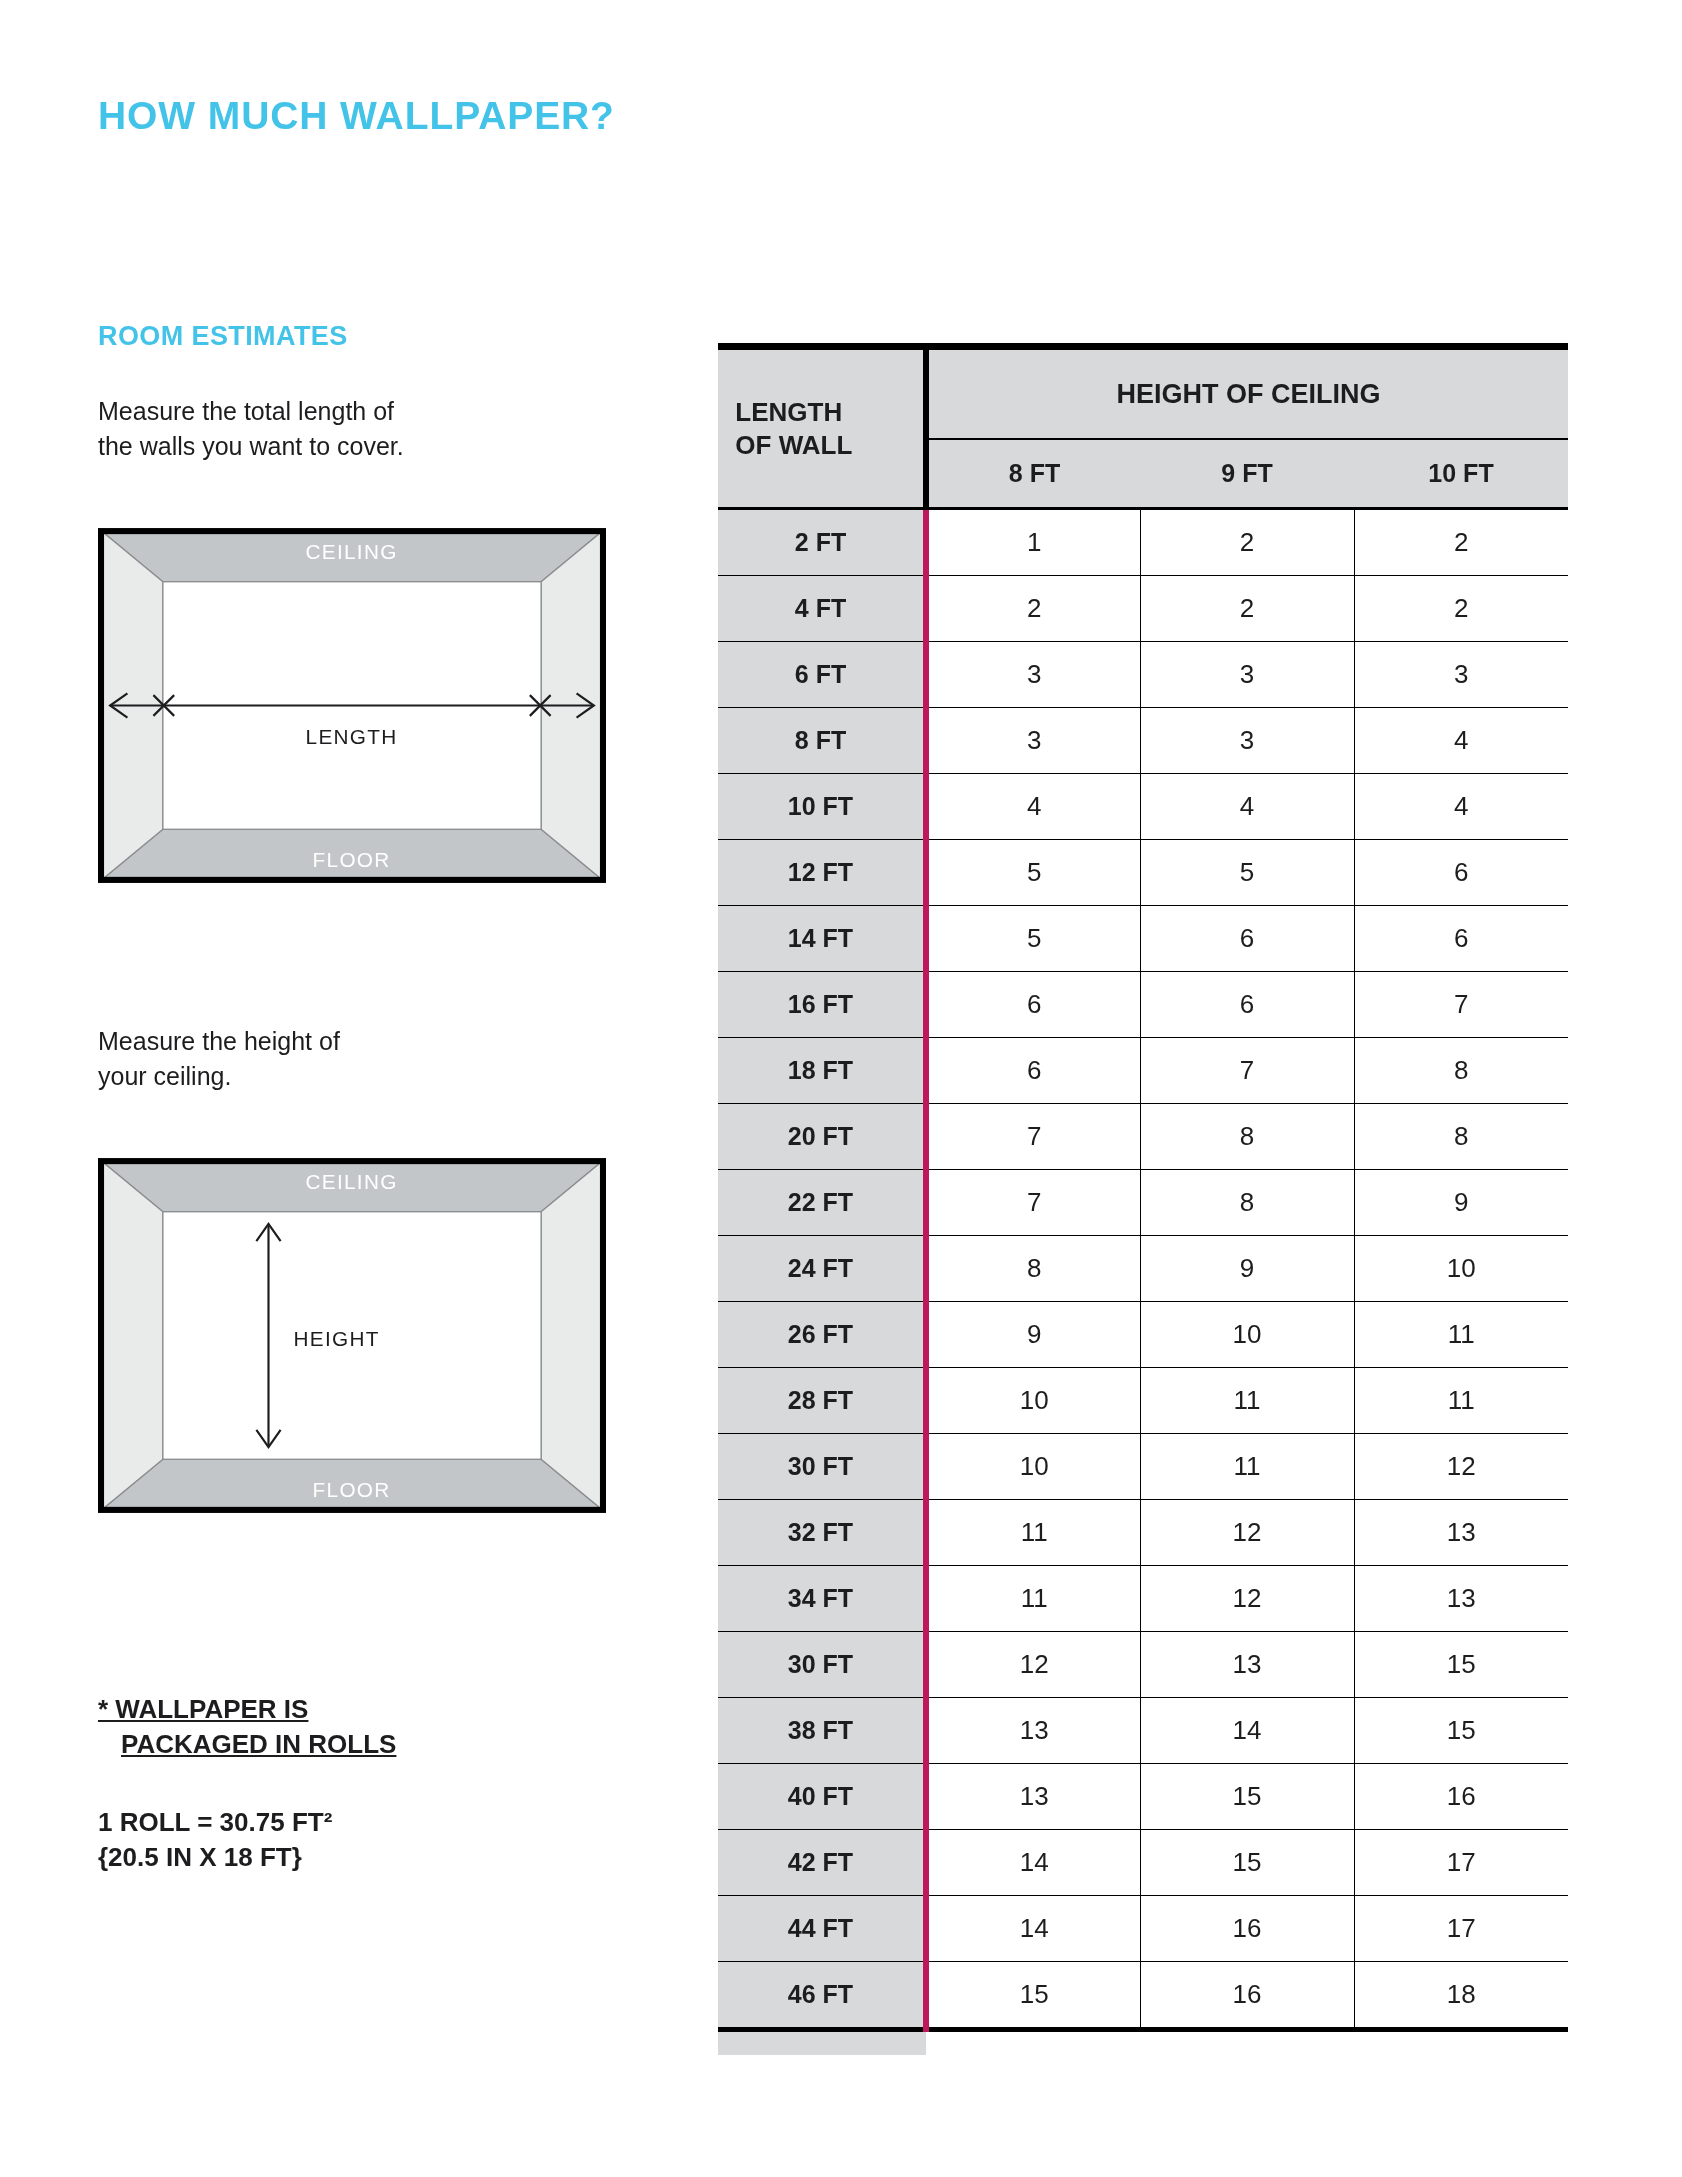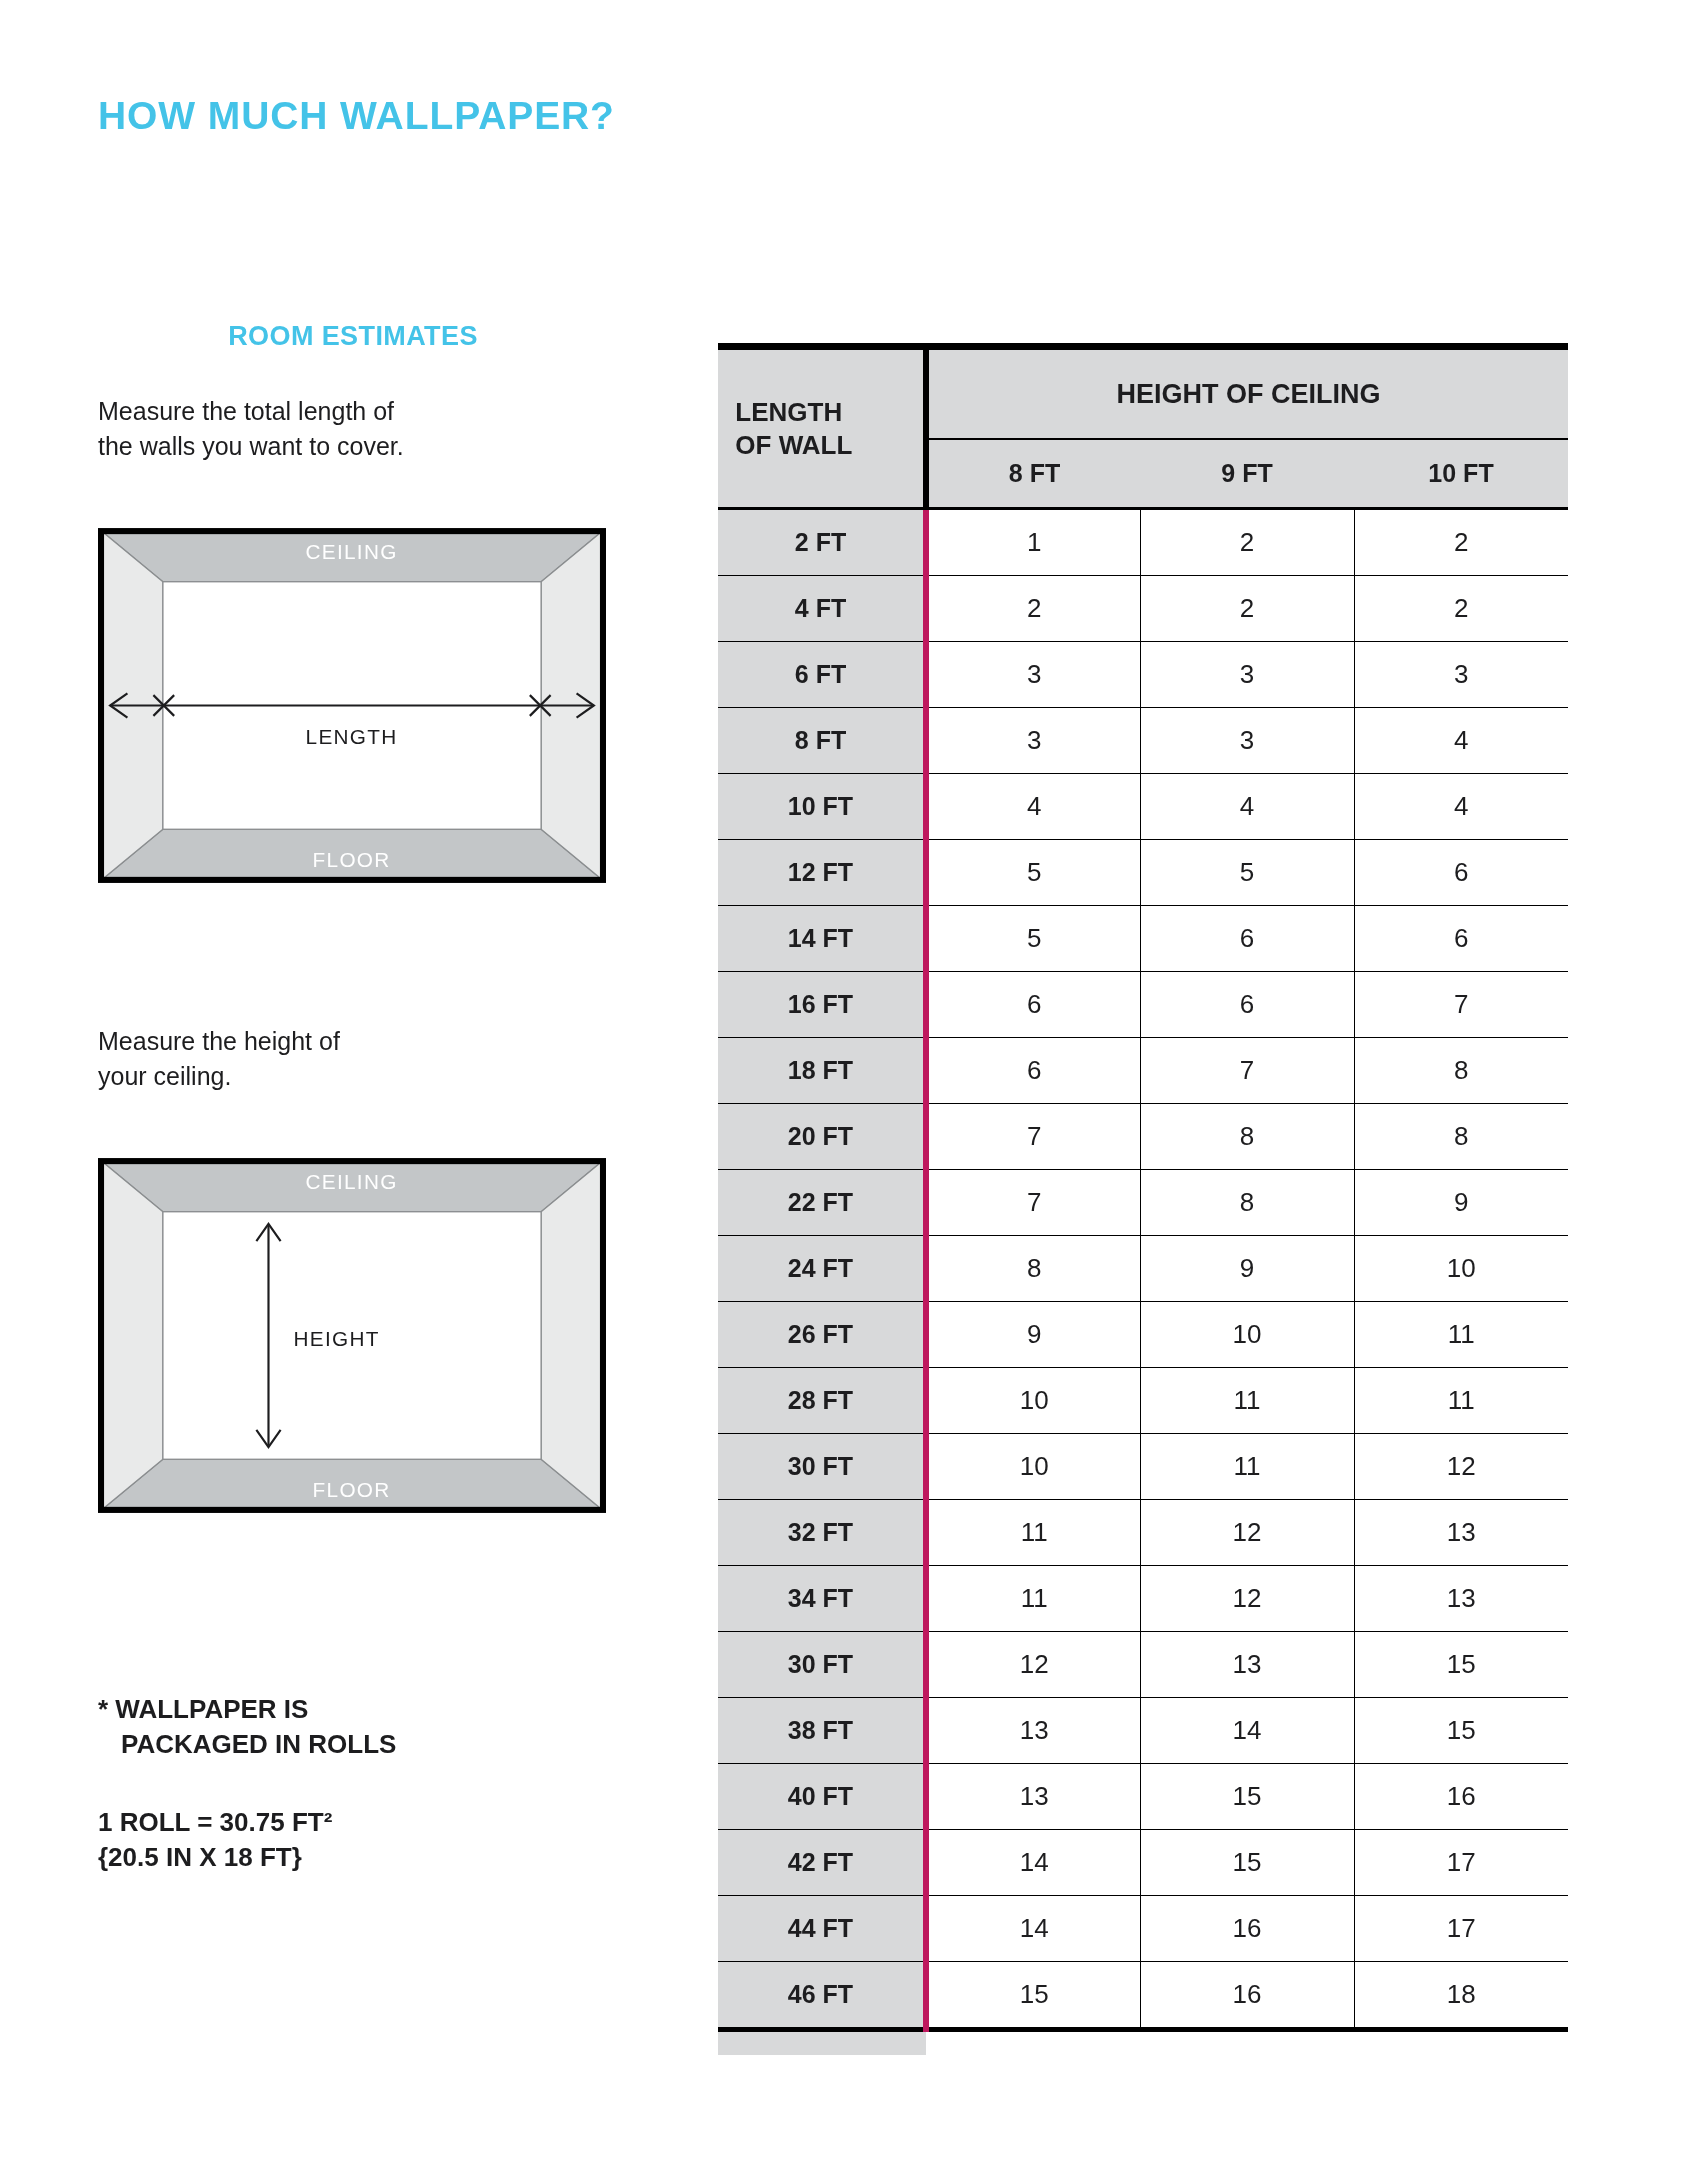--- a/index.html
+++ b/index.html
@@ -18,40 +18,39 @@
   .page-title{
     position:absolute;left:98px;top:89px;margin:0;
     font-size:39px;line-height:53px;font-weight:bold;color:var(--accent);
     letter-spacing:0.9px;
   }
   .left-col{position:absolute;left:98px;top:322px;width:510px;}
   .right-col{position:absolute;left:718px;top:322px;width:849px;}
   h2.section{
     margin:0;font-size:27px;line-height:29px;font-weight:bold;color:var(--accent);
     letter-spacing:0.4px;
-    text-align:center;
   }
   .right-col h2.section{text-align:center;}
   .para{
     margin:0;font-size:25px;line-height:35px;white-space:pre-line;
   }
   .para-1{margin-top:43px;}
   .para-2{margin-top:52px;}
   .para-3{margin-top:52px;}
   .diagram{margin-top:64px;width:508px;height:444px;}
   .diagram svg{display:block;}
   .band{fill:var(--band);stroke:#8a8d8f;stroke-width:1.5;}
   .wall{fill:var(--wall);stroke:#8a8d8f;stroke-width:1.5;}
   .backwall{fill:#ffffff;stroke:#8a8d8f;stroke-width:1.5;}
   .frame{fill:none;stroke:#000000;stroke-width:7;}
   .measure line,.measure polyline{stroke:var(--ink);stroke-width:2.5;fill:none;}
   .band-label{fill:#ffffff;font-size:24px;letter-spacing:1.5px;text-anchor:middle;}
   .measure-label{fill:var(--ink);font-size:24px;letter-spacing:1.5px;text-anchor:middle;}
   .measure-label.start{text-anchor:start;}
-  .note{margin-top:90px;font-size:26px;line-height:35px;font-weight:bold;}
+  .note{margin-top:90px;font-size:26px;line-height:35px;font-weight:bold;text-decoration:underline;}
   .note-line2{padding-left:23px;}
   .rollinfo{margin-top:43px;font-size:26px;line-height:35px;font-weight:bold;}
   
   table.rolls-table{
     border-collapse:collapse;table-layout:fixed;width:849px;margin-top:21px;
     border-top:7px solid #000;border-bottom:5.2px solid #000;
   }
   col.col-length{width:208px;}
   col.col-data{width:214px;}
   .rolls-table th,.rolls-table td{padding:0;text-align:center;vertical-align:middle;}

